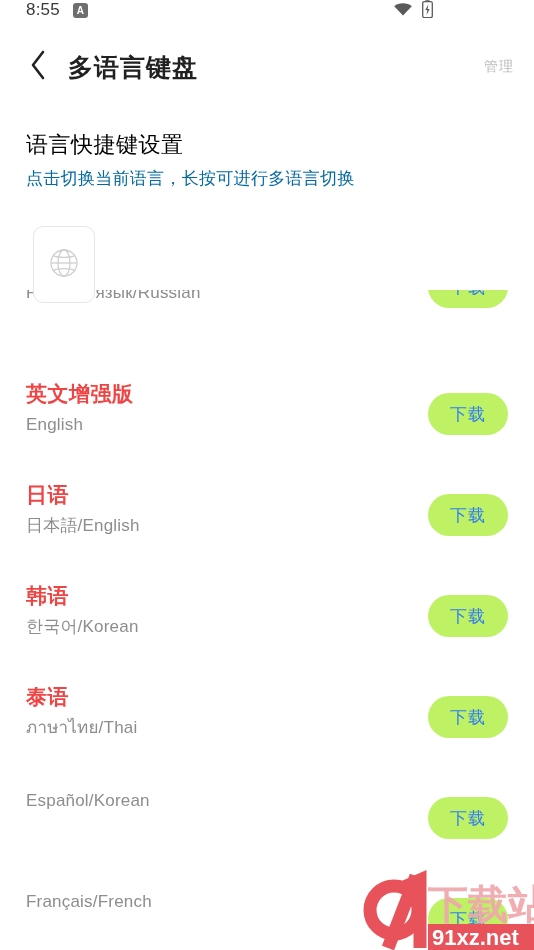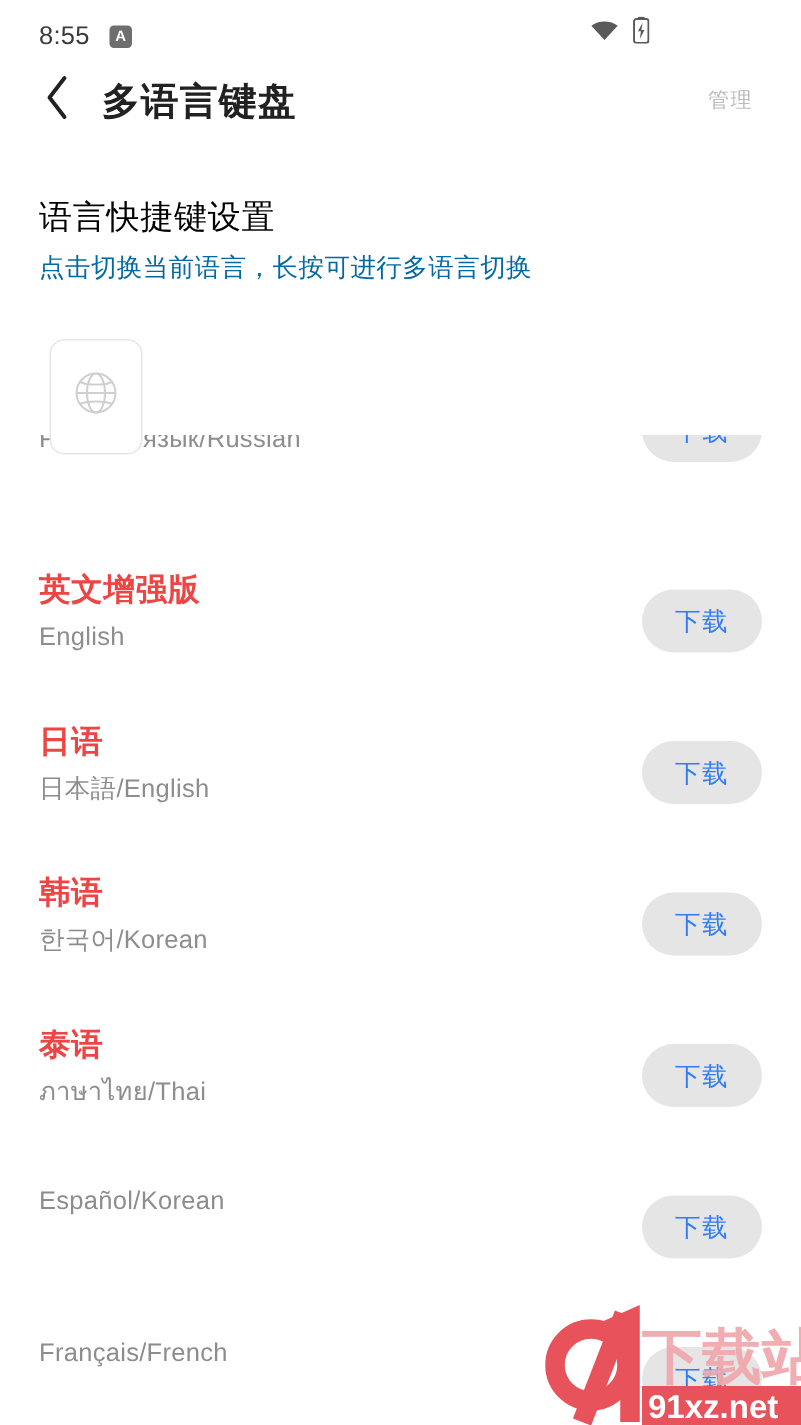--- a/index.html
+++ b/index.html
@@ -20,21 +20,21 @@
     overflow: hidden;
   }
 
   
   #status-bar {
     position: absolute;
     top: 0; left: 0;
     width: 447px;
     height: 34px;
     display: flex;
-    align-items: flex-end;
+    align-items: flex-start;
     padding: 0 14px 0 26px;
   }
   #status-left {
     display: flex;
     align-items: center;
     gap: 13px;
   }
   #status-clock {
     font-size: 17px;
     color: #3a3a3a;
@@ -58,21 +58,21 @@
   }
 
   
   #app-bar {
     position: absolute;
     top: 34px; left: 0;
     width: 534px;
     height: 66px;
     display: flex;
     align-items: center;
-    padding: 0 32px 0 22px;
+    padding: 0 20px 0 22px;
   }
   #back-button {
     width: 32px; height: 32px;
     display: flex;
     align-items: center;
     justify-content: center;
     flex: 0 0 auto;
   }
   #page-title {
     font-size: 25px;
@@ -145,21 +145,21 @@
     font-size: 17px;
     color: #8d8d8d;
     letter-spacing: 0.2px;
     line-height: 24px;
     margin-top: 5px;
   }
   .download-btn {
     position: absolute;
     right: 26px;
     width: 80px; height: 42px;
-    background: #e5e5e5;
+    background: #bef264;
     border: none;
     border-radius: 21px;
     color: #2f7cf6;
     font-size: 17px;
     font-family: "Liberation Sans", "DejaVu Sans", sans-serif;
     letter-spacing: 1px;
     cursor: pointer;
   }
 
   

